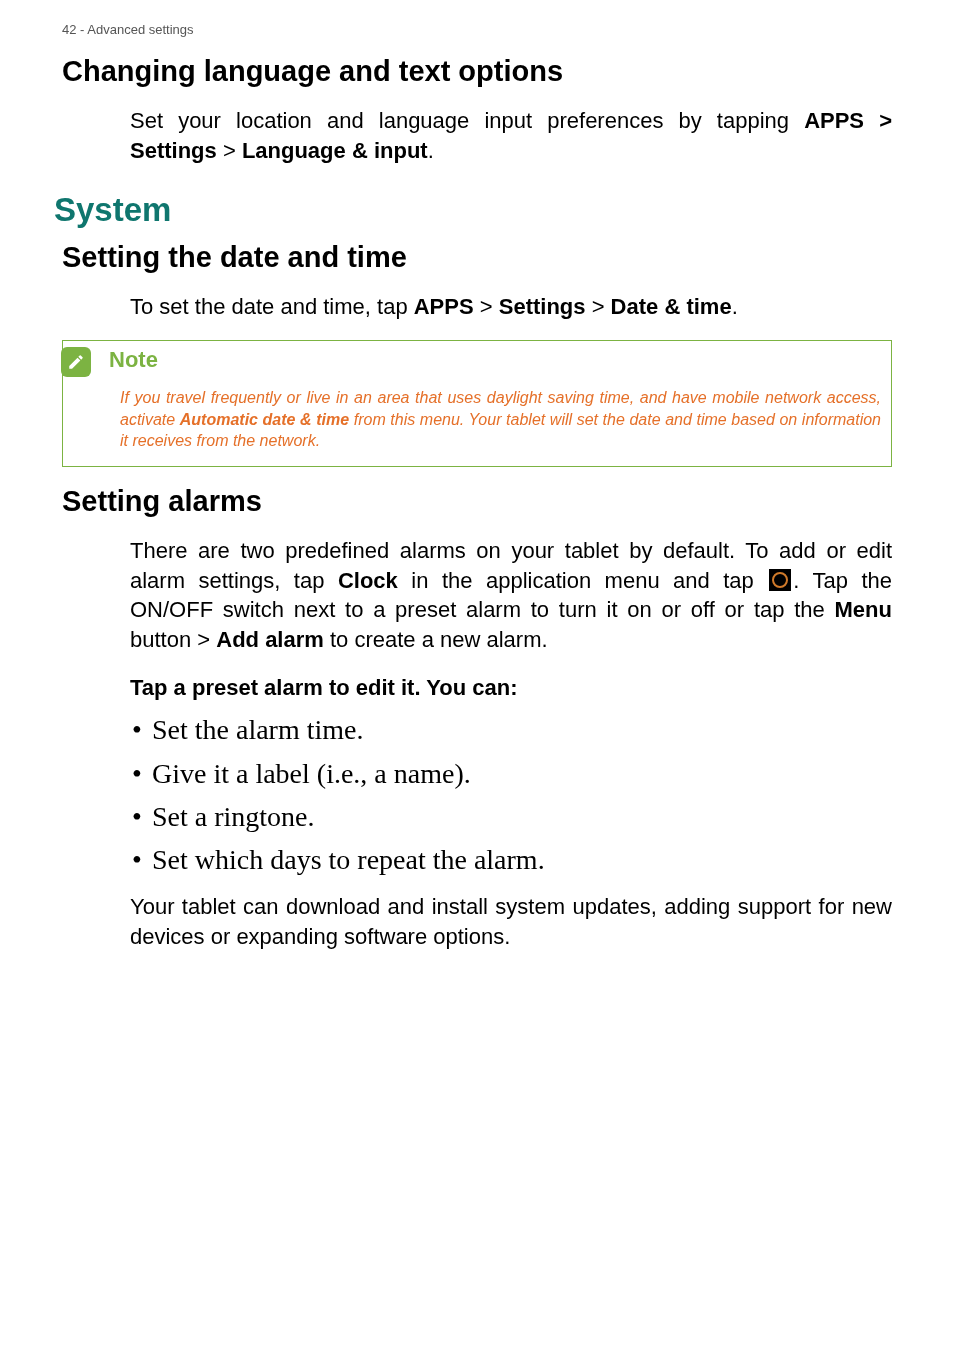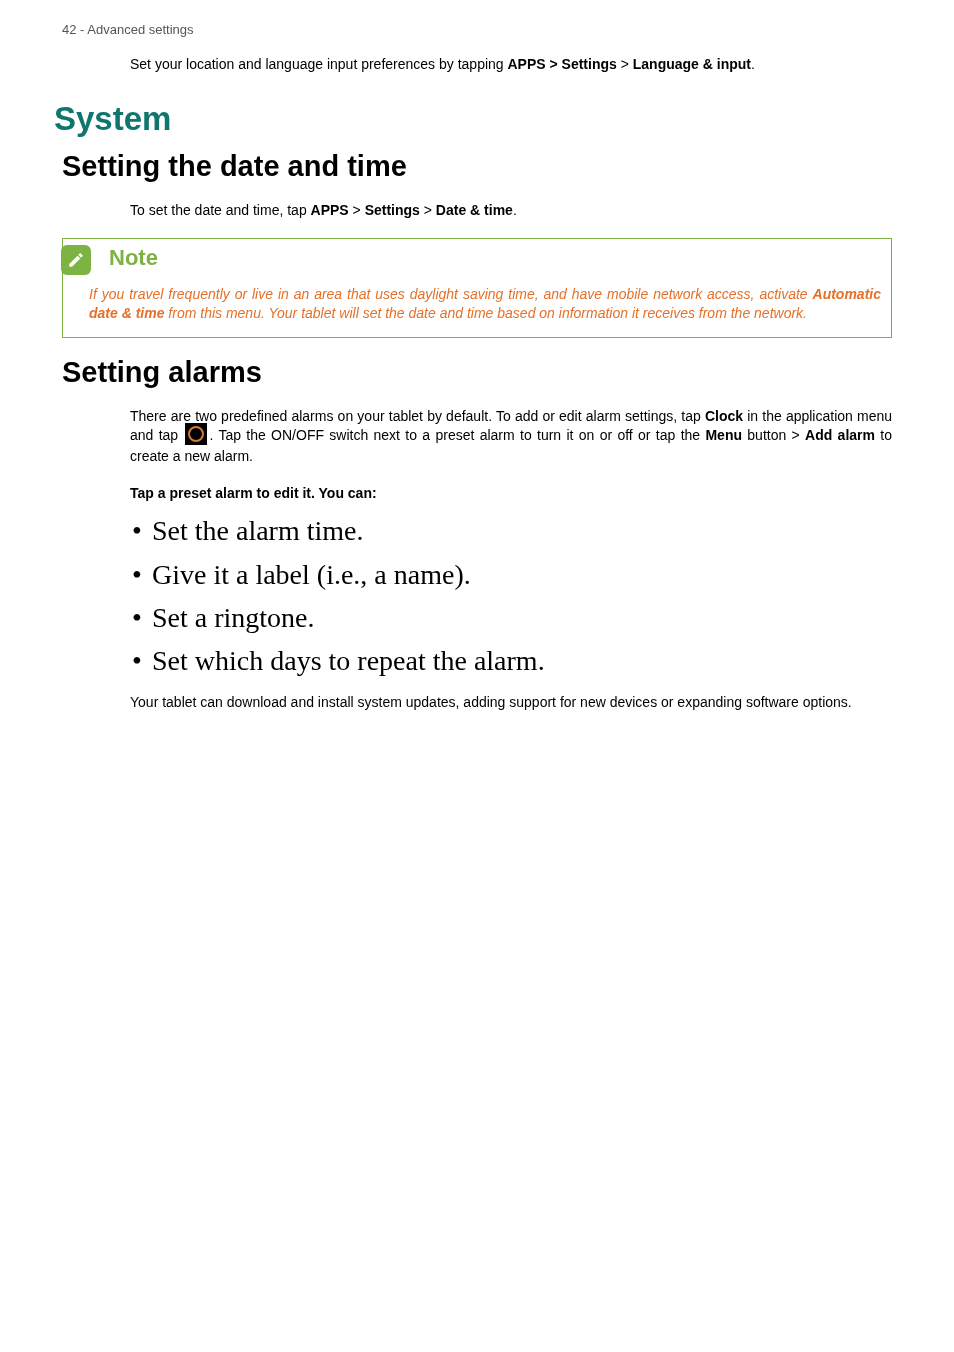--- a/index.html
+++ b/index.html
@@ -27,21 +27,21 @@
   h1.major {
     font-size: 33px;
     font-weight: bold;
     color: #0f766e;
     margin: 26px 0 12px -8px;
   }
   .indent-block {
     margin-left: 68px;
   }
   p.body {
-    font-size: 14px;
+    font-size: 22px;
     line-height: 1.35;
     margin: 10px 0 18px 0;
     color: #000;
     text-align: justify;
   }
   .note-box {
     border: 1.5px solid #7cb342;
     margin: 14px 0 18px 0;
     padding: 6px 10px 14px 10px;
     position: relative;
@@ -60,25 +60,25 @@
   }
   .note-icon svg { width: 18px; height: 18px; }
   .note-title {
     font-size: 22px;
     font-weight: bold;
     color: #7cb342;
     margin-left: 36px;
     margin-bottom: 14px;
   }
   .note-body {
-    font-size: 14px;
+    font-size: 16px;
     font-style: italic;
     color: #e57029;
     line-height: 1.35;
-    margin-left: 16px;
+    margin-left: 47px;
     text-align: justify;
   }
   .note-body .b { font-weight: bold; font-style: italic; }
   b { font-weight: bold; }
   ul.bullets {
     list-style: none;
     padding: 0;
     margin: 6px 0 0 0;
   }
   ul.bullets li {
@@ -113,20 +113,21 @@
     border-radius: 50%;
   }
 </style>
 </head>
 <body>
 
 <div class="page">
 
   <div class="running-header">42 - Advanced settings</div>
 
+  <h2 class="section">Changing language and text options</h2>
 
   <div class="indent-block">
     <p class="body">
       <span>Set your location and language input preferences by tapping </span><b>APPS &gt; Settings</b><span> &gt; </span><b>Language &amp; input</b><span>.</span>
     </p>
   </div>
 
   <h1 class="major">System</h1>
 
   <h2 class="section">Setting the date and time</h2>

